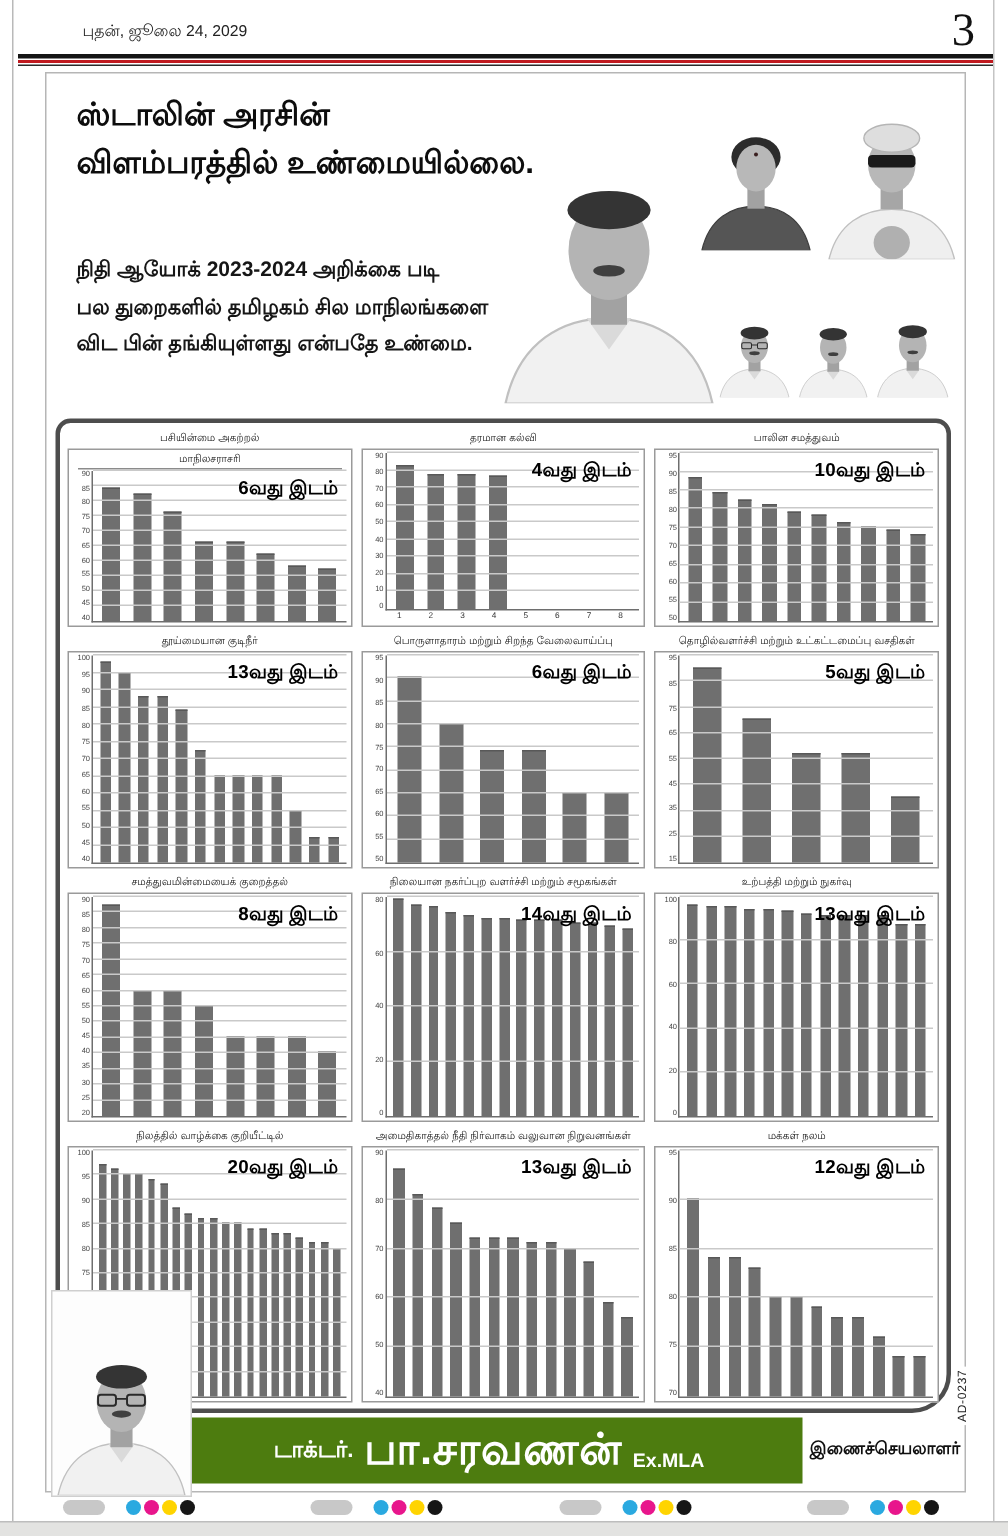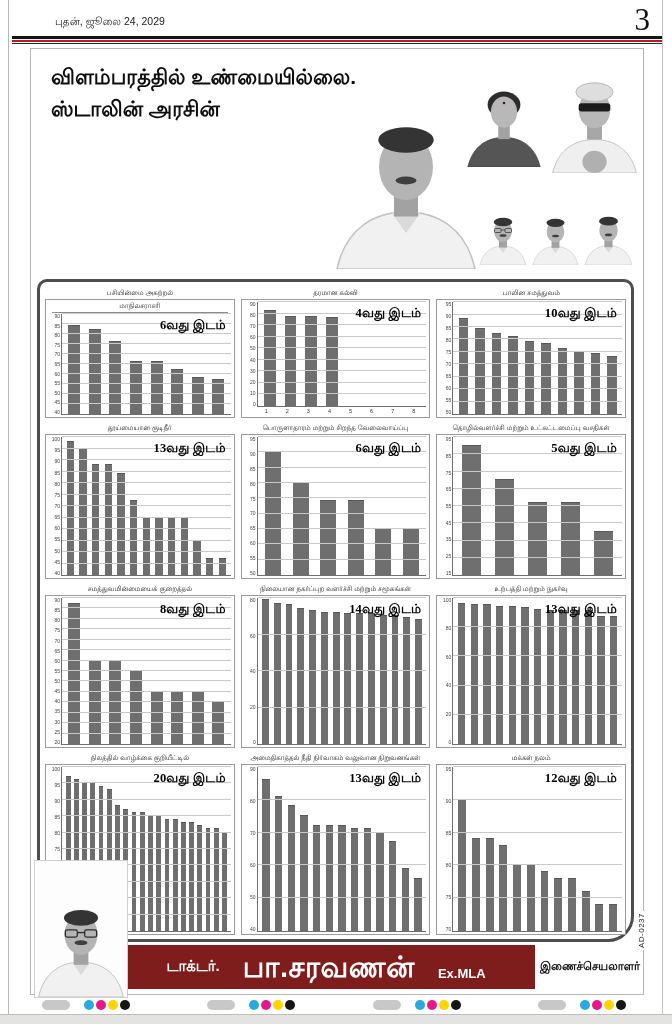--- a/index.html
+++ b/index.html
@@ -46,37 +46,37 @@
   .chart{display:flex;flex-direction:column;min-width:0;}
   .chart-title{text-align:center;font-size:7px;color:#161616;padding:1px 0 2px;line-height:1.15;
                white-space:nowrap;overflow:hidden;}
   .chart-box{flex:1;border:1px solid #9a9a9a;background:#fff;display:flex;flex-direction:column;
              padding:2px 3px;min-height:0;}
   .chart-inner-title{text-align:center;font-size:7px;color:#161616;border-bottom:1px solid #8b8b8b;
                      margin:0 3px 1px;padding-bottom:1px;white-space:nowrap;overflow:hidden;}
   .plot-row{flex:1;display:flex;min-height:0;}
   .yaxis{width:11px;display:flex;flex-direction:column;justify-content:space-between;align-items:flex-end;
          font-size:5px;color:#444;padding:0 1px 0 0;line-height:1;}
-  .plot-area{flex:1;position:relative;border-left:1px solid #6e6e6e;border-bottom:1px solid #6e6e6e;min-width:0;font-family:Liberation Serif, serif;}
+  .plot-area{flex:1;position:relative;border-left:1px solid #6e6e6e;border-bottom:1px solid #6e6e6e;min-width:0;}
   .gridline{position:absolute;left:0;right:0;height:1px;background:#c9c9c9;}
   .bars{position:absolute;left:0;right:0;top:0;bottom:0;display:flex;align-items:flex-end;padding:0 2px;}
   .slot{flex:1;display:flex;justify-content:center;align-items:flex-end;height:100%;min-width:0;}
   .bar{width:58%;background:#6f6f6f;border-top:1px solid #585858;}
   .rank{position:absolute;top:4px;right:5px;font-weight:800;font-size:12.5px;color:#000;
         white-space:nowrap;z-index:3;letter-spacing:0.2px;}
   .xaxis{height:8px;display:flex;padding:0 2px 0 11px;}
   .xaxis div{flex:1;text-align:center;font-size:5.5px;color:#333;line-height:8px;}
 
   .ad-code{position:absolute;right:-3px;top:862px;writing-mode:vertical-rl;transform:rotate(180deg);
            font-size:8px;color:#222;letter-spacing:0.5px;z-index:6;background:#fff;padding:2px 0;}
 
   
   .footer{position:absolute;left:0;right:0;bottom:0;height:52px;}
-  .banner{position:absolute;left:86px;right:108px;top:3px;bottom:5px;background:#7f1d1d;
-          display:flex;align-items:center;justify-content:center;gap:23px;}
+  .banner{position:absolute;left:86px;right:108px;top:3px;bottom:5px;background:#4d7c0f;
+          display:flex;align-items:center;justify-content:center;gap:7px;}
   .banner .pfx{color:#fff;font-weight:bold;font-size:15px;}
   .banner .nm{color:#fff;font-weight:900;font-size:29px;letter-spacing:0.5px;line-height:1;}
   .banner .sfx{color:#fff;font-weight:bold;font-size:13px;align-self:flex-end;margin-bottom:8px;}
   .designation{position:absolute;right:0;width:106px;top:3px;bottom:5px;display:flex;flex-direction:column;
                justify-content:center;text-align:center;font-family:"Liberation Serif",serif;
                font-weight:bold;font-size:11.5px;line-height:1.5;color:#101010;}
   .photo-adv{left:3px;bottom:-4px;width:92px;height:136px;position:absolute;background:#fdfdfd;
              border:1px solid #cfcfcf;z-index:7;}
 
   
@@ -132,22 +132,27 @@
   <div class="rule">
     <div class="r1"></div>
     <div class="r2"></div>
     <div class="r3"></div>
   </div>
 
   <div class="ad">
 
     <div class="intro">
       <div class="headline">
+        <div>ஸ்டாலின் அரசின்</div>
         <div>விளம்பரத்தில் உண்மையில்லை.</div>
-        <div>ஸ்டாலின் அரசின்</div>
+      </div>
+      <div class="bodytext">
+        <div>நிதி ஆயோக் 2023-2024 அறிக்கை படி</div>
+        <div>பல துறைகளில் தமிழகம் சில மாநிலங்களை</div>
+        <div>விட பின் தங்கியுள்ளது என்பதே உண்மை.</div>
       </div>
 
       <div class="photo photo-main">
         <svg viewBox="0 0 100 100" preserveAspectRatio="xMidYMax meet">
             <use href="#bust-male"></use>
           </svg>
       </div>
       <div class="photo photo-j">
         <svg viewBox="0 0 100 100" preserveAspectRatio="xMidYMax meet">
             <use href="#bust-female"></use>

